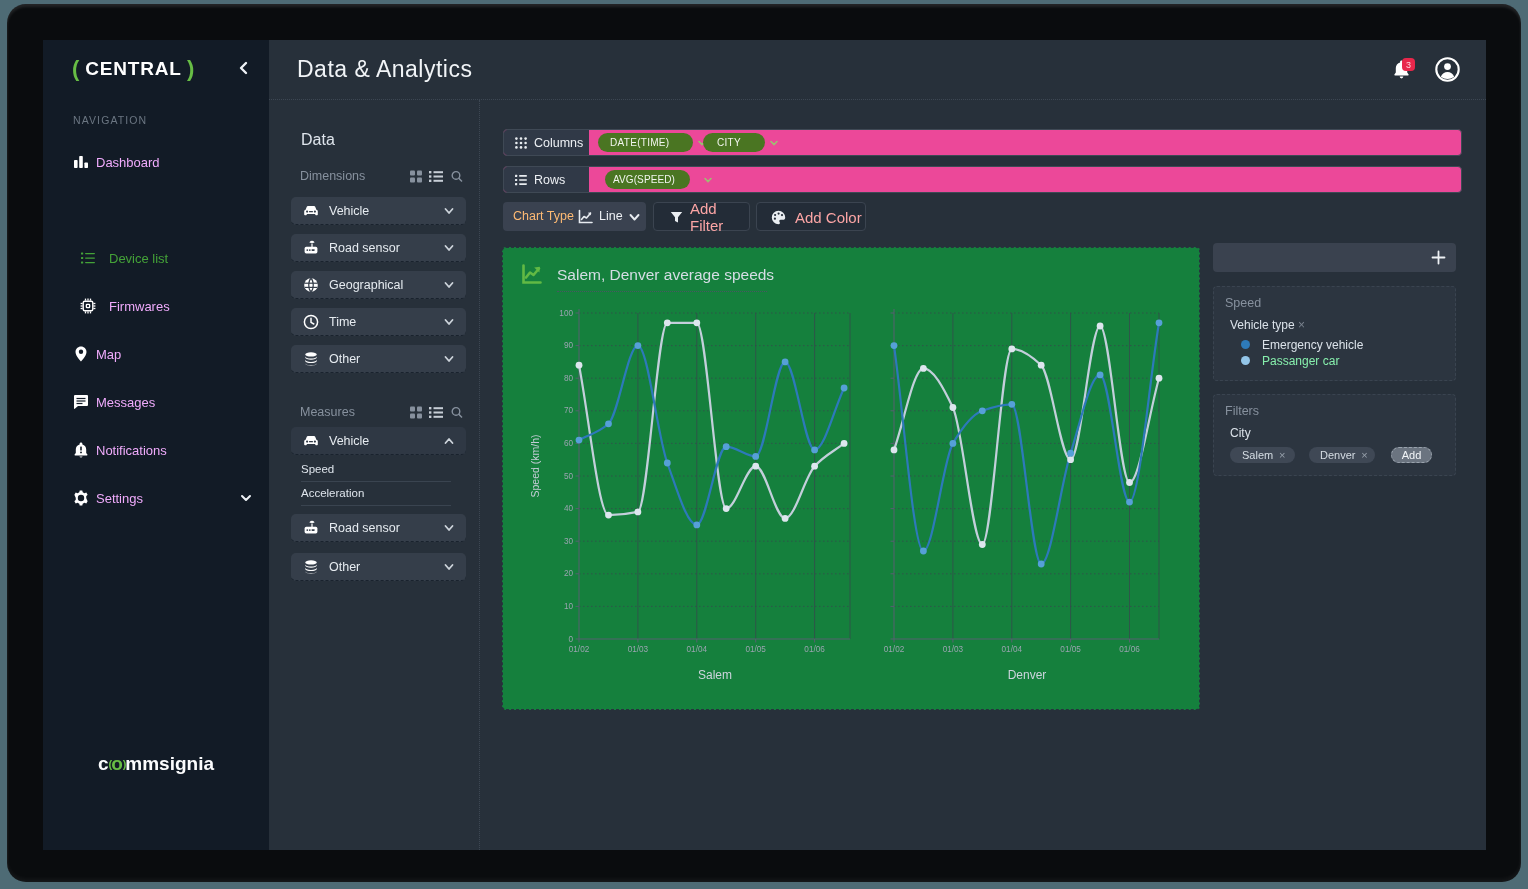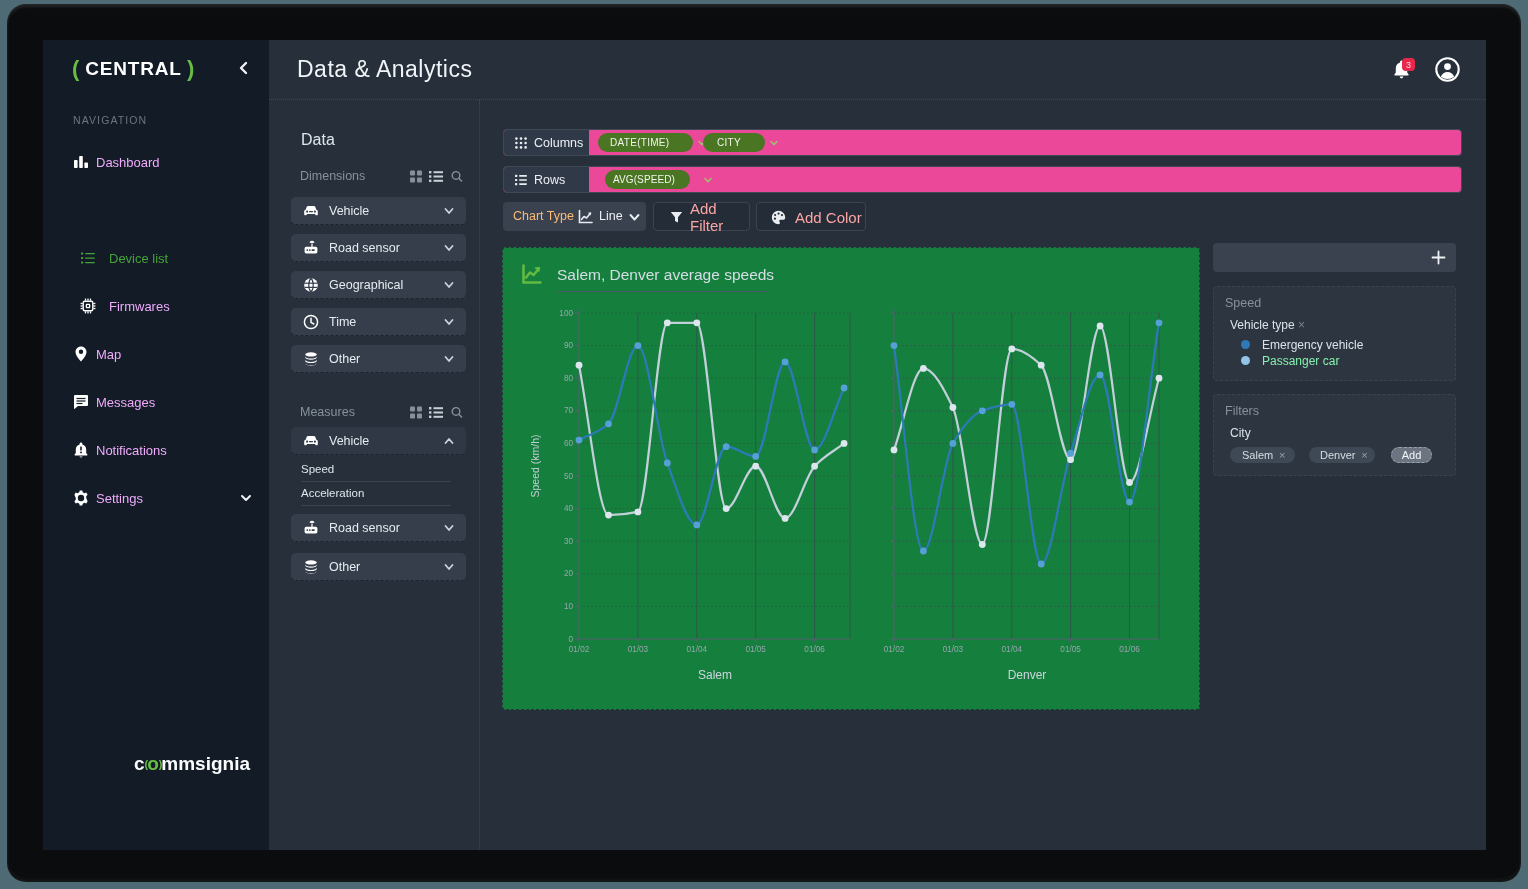--- a/index.html
+++ b/index.html
@@ -15,21 +15,21 @@
 .logo .p { color:#67bd45; font-size:22px; font-weight:bold; vertical-align:-1.5px; }
 .collapse { position:absolute; left:192px; top:19px; width:18px; height:18px; }
 .navlabel { position:absolute; left:30px; top:74px; font-size:10.5px; color:#6b7682; letter-spacing:1.1px; }
 .mi { position:absolute; left:0; width:226px; height:34px; }
 .mi .ic { position:absolute; left:29px; top:50%; transform:translateY(-50%); width:18px; height:18px; }
 .mi .tx { position:absolute; left:53px; top:50%; transform:translateY(-50%); font-size:13px; color:#f0abfc; white-space:nowrap; }
 .mi .ch { position:absolute; left:196px; top:50%; transform:translateY(-50%); width:14px; height:14px; }
 .mi.sub .ic { left:37px; width:16px; height:16px; }
 .mi.sub .tx { left:66px; }
 .green { color:#44a238 !important; }
-.commsignia { position:absolute; left:0; top:713px; width:226px; text-align:center; font-size:19px; font-weight:bold; color:#fbfcfd; letter-spacing:0px; white-space:nowrap;margin-left:36px; }
+.commsignia { position:absolute; left:0; top:713px; width:226px; text-align:center; font-size:19px; font-weight:bold; color:#fbfcfd; letter-spacing:0px; white-space:nowrap; }
 .commsignia .g { color:#68bd45; }
 .commsignia .gp { color:#68bd45; font-size:11px; font-weight:bold; vertical-align:2px; letter-spacing:-1px; }
 
 .topbar { position:absolute; left:226px; top:0; width:1217px; height:60px; border-bottom:1px dotted #3d4753; }
 .title { position:absolute; left:254px; top:16px; font-size:23px; color:#f1f4f7; font-weight:400; letter-spacing:0.5px; }
 
 .dpanel { position:absolute; left:226px; top:60px; width:211px; height:750px; border-right:1px dotted #3d4753; }
 .dp-title { position:absolute; left:32px; top:30px; font-size:16px; color:#dfe5ec; }
 .sechead { position:absolute; left:31px; font-size:12.5px; color:#87919e; }
 .secicons { position:absolute; left:140px; width:60px; height:13px; }

